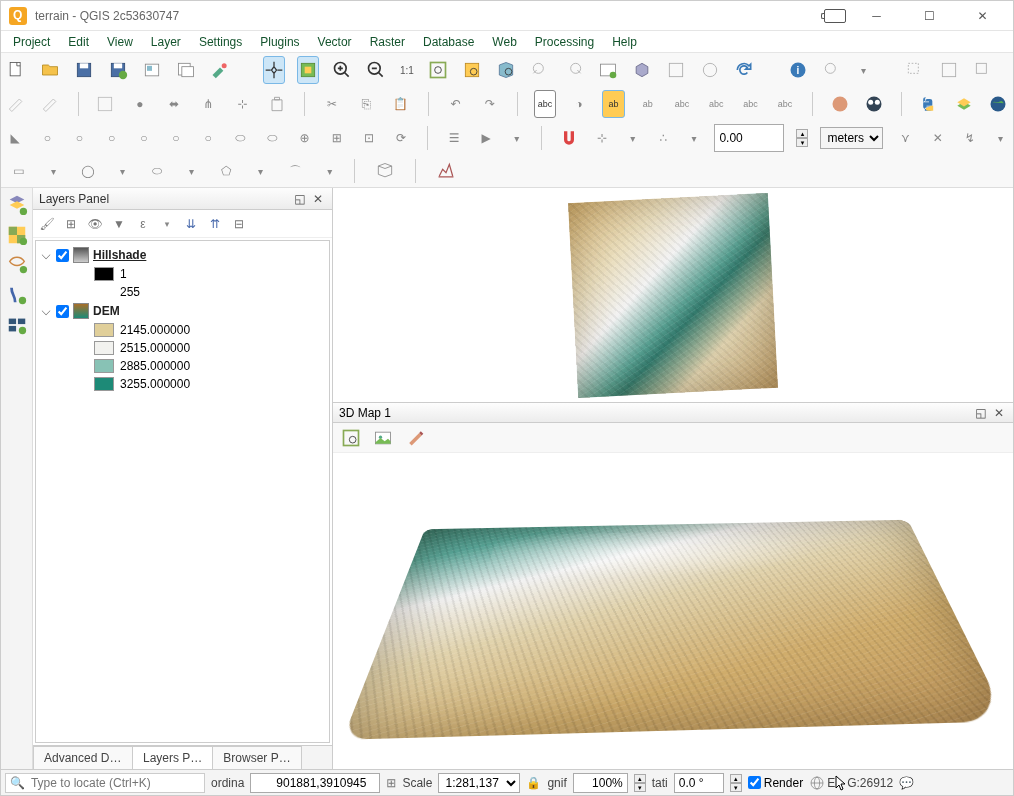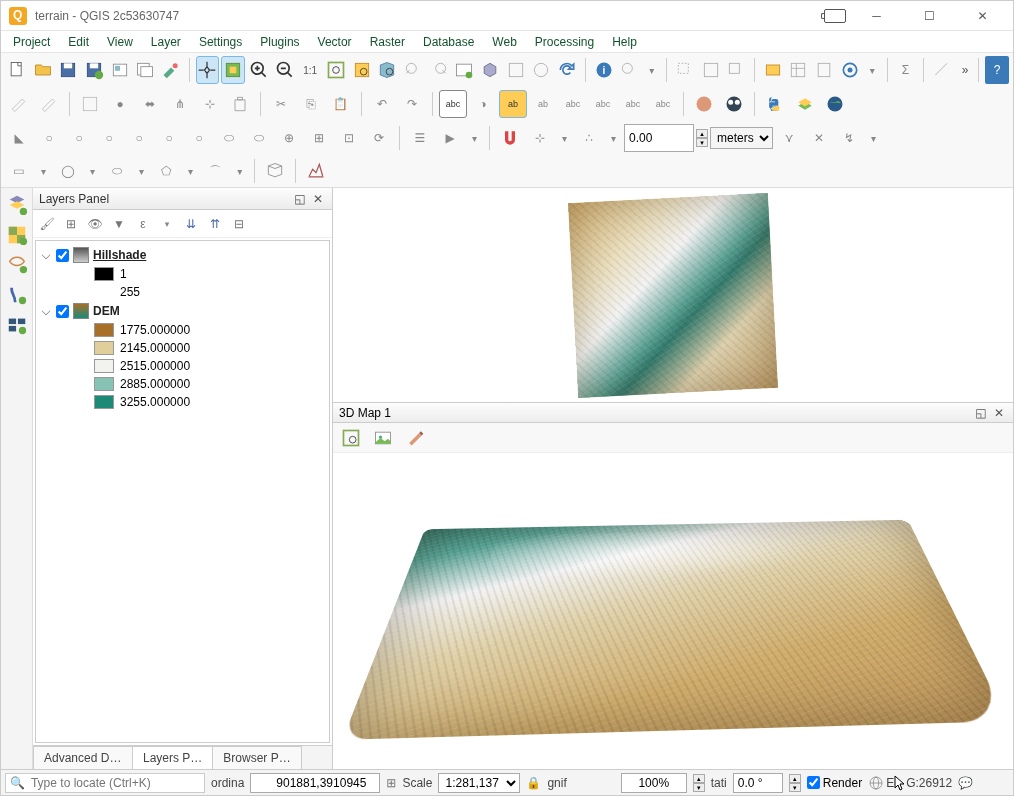--- a/index.html
+++ b/index.html
@@ -12,21 +12,21 @@
 .titlebar .title { color: #666; flex: 1; }
 .title-right { display: flex; align-items: center; gap: 8px; }
 .title-btn { width: 45px; height: 28px; display: flex; align-items: center; justify-content: center; color: #555; }
 
 
 .menubar { height: 22px; background: #fff; display: flex; align-items: center; padding: 0 4px; gap: 2px; border-bottom: 1px solid #e5e5e5; }
 .menuitem { padding: 2px 8px; color: #14532d; }
 
 
 .toolbars { background: #f8f8f8; border-bottom: 1px solid #ddd; }
-.toolbar-row { display: flex; align-items: center; padding: 2px 4px; gap: 2px; flex-wrap: nowrap; min-height: 34px; }
+.toolbar-row { display: flex; align-items: center; padding: 2px 4px; gap: 12px; flex-wrap: nowrap; min-height: 34px; }
 .tool { width: 28px; height: 28px; display: flex; align-items: center; justify-content: center; border: 1px solid transparent; border-radius: 3px; color: #888; }
 .tool.active { background: #cde6f7; border-color: #7ab8e6; }
 .tool.enabled { color: #333; }
 .tool svg { width: 20px; height: 20px; }
 .sep { width: 1px; height: 24px; background: #ccc; margin: 0 4px; }
 .tool-input { height: 28px; border: 1px solid #aaa; background: #fff; padding: 0 4px; }
 .tool-select { height: 22px; border: 1px solid #aaa; background: #f5f5f5; padding: 0 2px; }
 .expand-chevron { font-size: 10px; color: #888; padding: 0 6px; }
 
 
@@ -523,24 +523,20 @@
         <div class="legend-item" style="padding-left:84px;">
           <span>255</span>
         </div>
 
         <div class="tree-item">
           <span class="tree-toggle">⌵</span>
           <input type="checkbox" class="tree-check" checked="" style="">
           <span class="swatch" style="background:linear-gradient(#a86f2a,#1d8a77);"></span>
           <span class="layer-name" style="font-weight:bold;">DEM</span>
         </div>
-        <div class="legend-item">
-            <span class="legend-swatch" style="background:#a86f2a;"></span>
-            <span>1775.000000</span>
-          </div>
         <div class="legend-item">
             <span class="legend-swatch" style="background:#e0cf9a;"></span>
             <span>2145.000000</span>
           </div>
         <div class="legend-item">
             <span class="legend-swatch" style="background:#f2f2ef;"></span>
             <span>2515.000000</span>
           </div>
         <div class="legend-item">
             <span class="legend-swatch" style="background:#88c2b5;"></span>
@@ -603,21 +599,21 @@
     <span>🔍</span>
     <input placeholder="Type to locate (Ctrl+K)" style="">
   </div>
   <span class="status-label">ordina</span>
   <input class="status-input" style="width: 130px; text-align: center; padding-left: 16px;" value="901881,3910945">
   <span style="color:#777;">⊞</span>
   <span class="status-label">Scale</span>
   <select class="status-select" style="width:82px;"><option>1:281,137</option></select>
   <span class="lock">🔒</span>
   <span class="status-label">gnif</span>
-  <input class="status-input" style="width: 66px; text-align: center; margin-left: 48px;" value="100%">
+  <input class="status-input" style="width: 55px; text-align: right;" value="100%">
   <div class="spin">
       <span>▴</span>
       <span>▾</span>
     </div>
   <span class="status-label">tati</span>
   <input class="status-input" style="width: 50px; text-align: left;" value="0.0 °">
   <div class="spin">
       <span>▴</span>
       <span>▾</span>
     </div>

